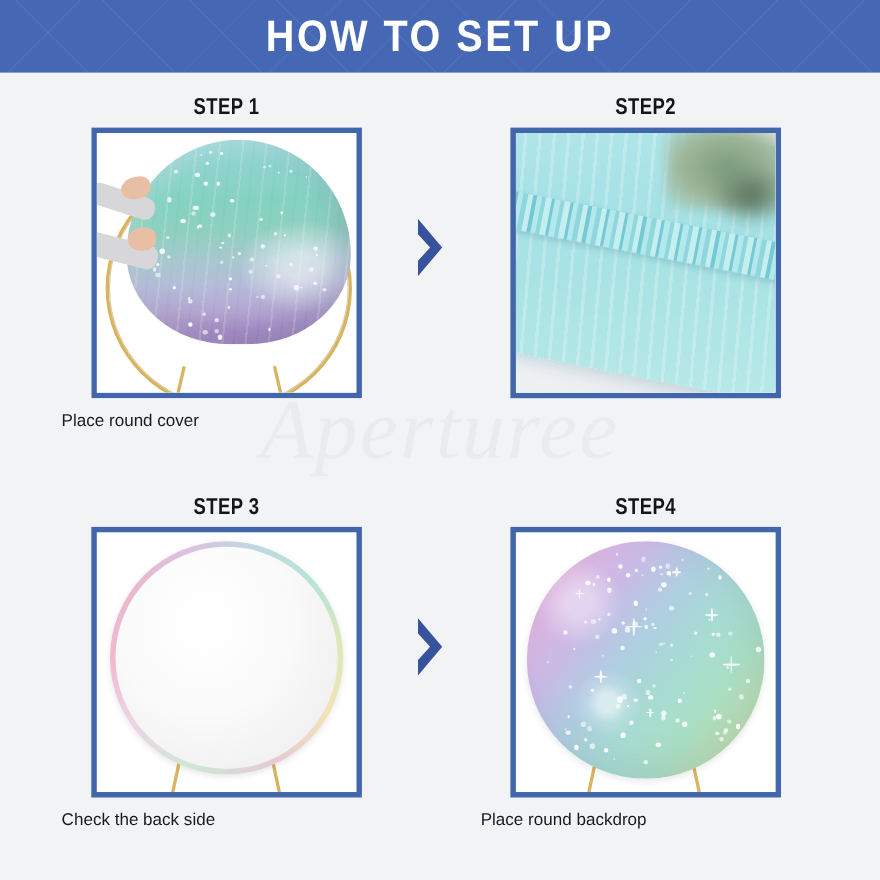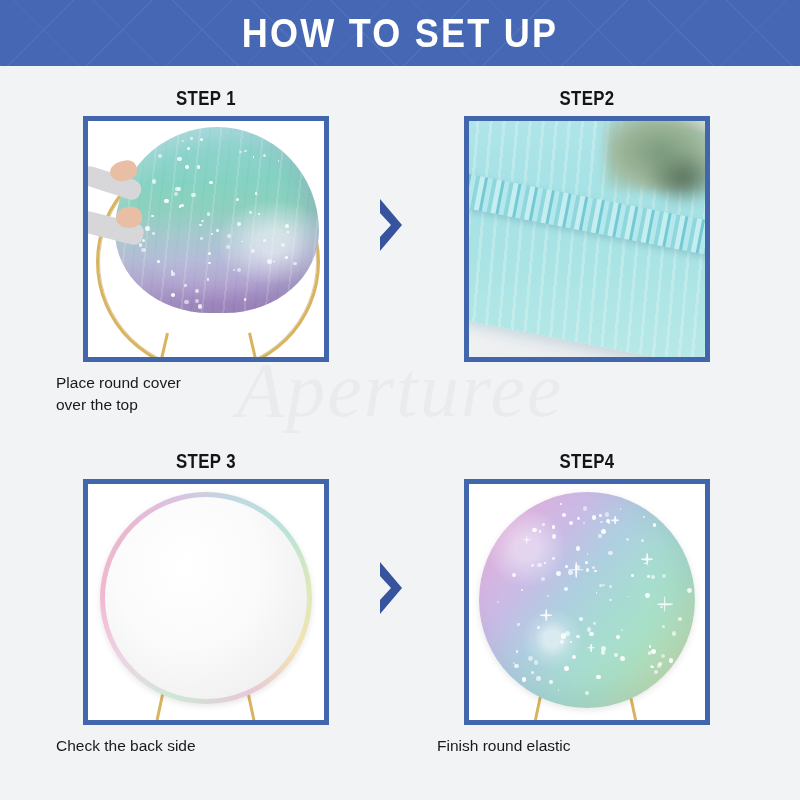--- a/index.html
+++ b/index.html
@@ -263,21 +263,20 @@
           </div>
       </div>
       <div class="p1-arm a1"></div>
       <div class="p1-arm a2"></div>
       <div class="p1-hand h1"></div>
       <div class="p1-hand h2"></div>
     </div>
   </div>
   <div class="caption">
     <div>Place round cover</div>
-    <div>over the top</div>
   </div>
 </div>
 
 <div class="chev" style="left:378px;top:199px;">
   <svg width="26" height="52" viewBox="0 0 26 52">
     <polygon points="2,0 24,26 2,52 2,38 13,26 2,14" fill="#37539e"></polygon>
   </svg>
 </div>
 
 <div class="step" style="left:464px;top:84px;width:246px;">
@@ -436,15 +435,15 @@
             <div class="spark" style="left: 45%; top: 36%; width: 16px; height: 16px; margin-left: -8px; margin-top: -8px; opacity: 0.9;"></div>
             <div class="spark" style="left: 22%; top: 22%; width: 8px; height: 8px; margin-left: -4px; margin-top: -4px; opacity: 0.9;"></div>
             <div class="spark" style="left: 31%; top: 57%; width: 12px; height: 12px; margin-left: -6px; margin-top: -6px; opacity: 0.9;"></div>
             <div class="spark" style="left: 86%; top: 52%; width: 16px; height: 16px; margin-left: -8px; margin-top: -8px; opacity: 0.9;"></div>
             <div class="spark" style="left: 52%; top: 72%; width: 8px; height: 8px; margin-left: -4px; margin-top: -4px; opacity: 0.9;"></div>
           </div>
       </div>
     </div>
   </div>
   <div class="caption">
-    <div>Finish round elastic</div>
+    <div>Place round backdrop</div>
   </div>
 </div>
 
 </body></html>

